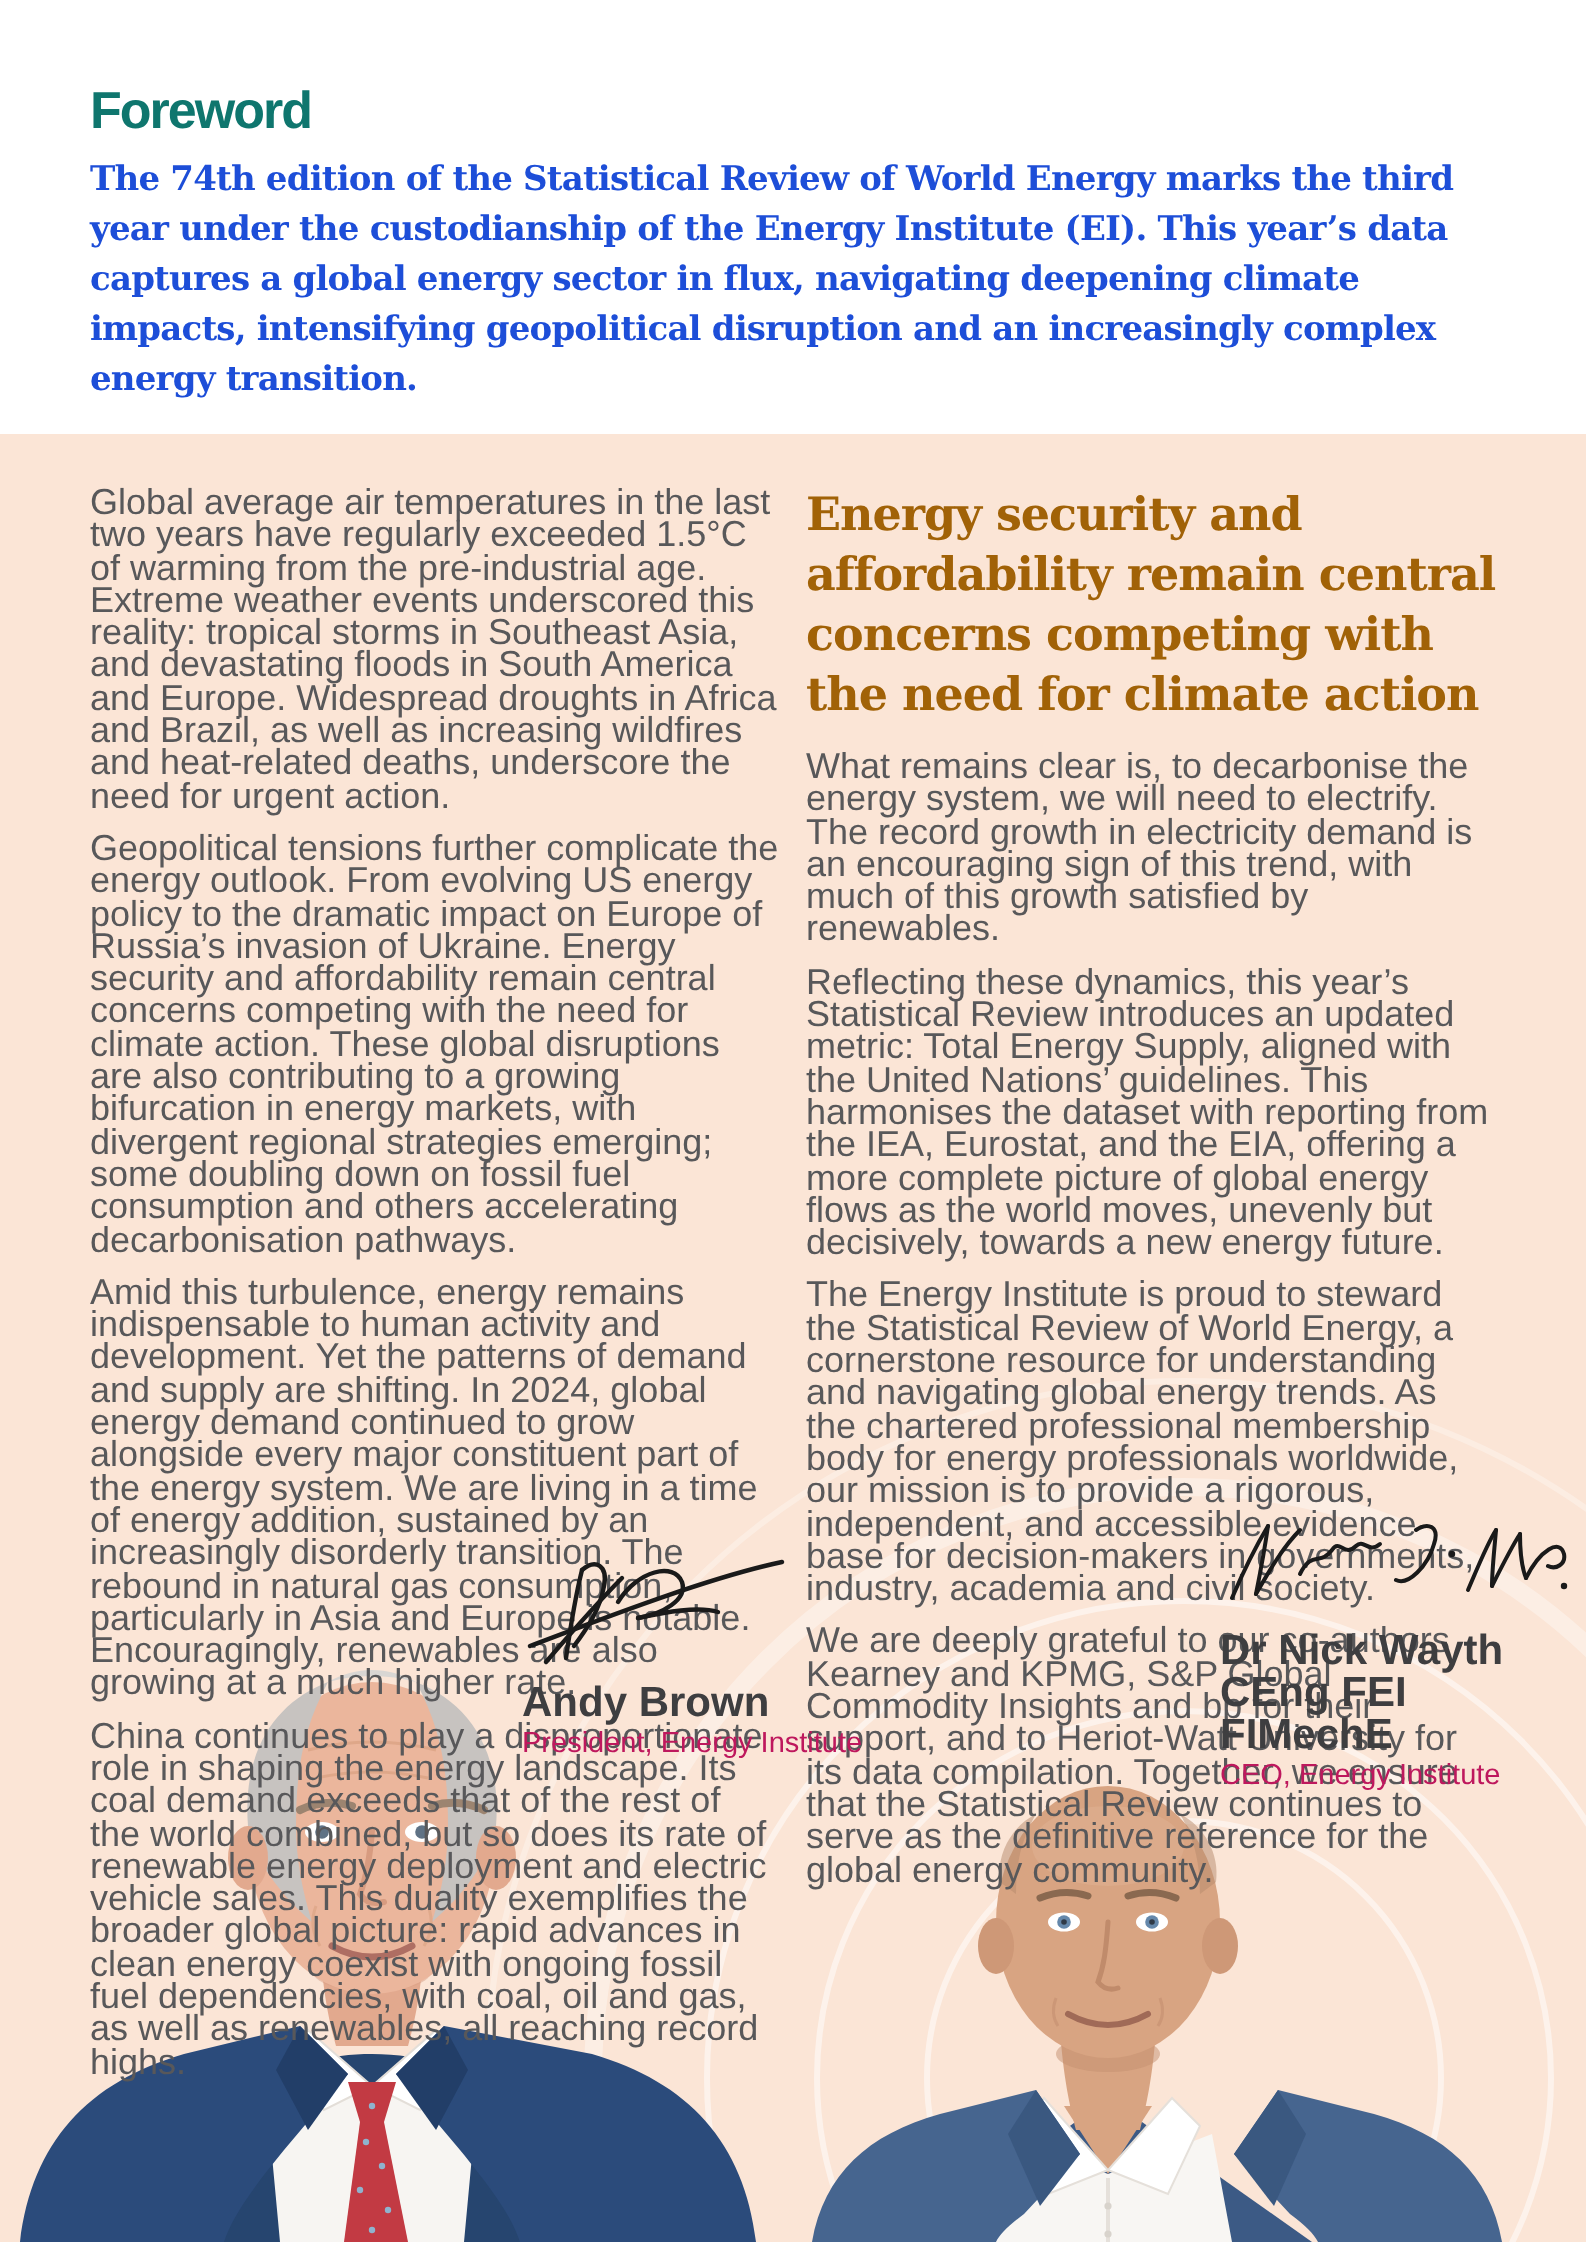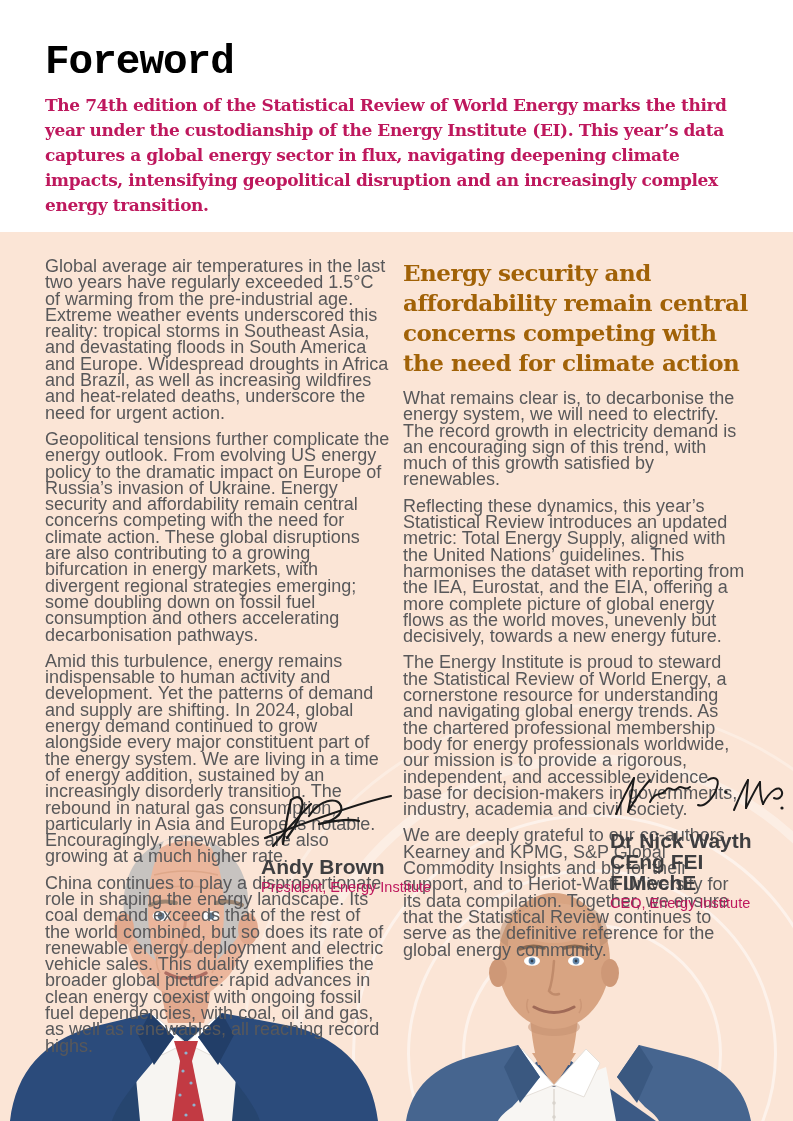--- a/index.html
+++ b/index.html
@@ -16,34 +16,34 @@
     overflow: hidden;
     display: flex;
     flex-direction: column;
   }
   
   .page-header {
     background: #ffffff;
     padding: 42px 45px 14px 45px;
   }
   .page-title {
-    font-family: Liberation Mono, monospace;
-    font-weight: 700;
-    font-size: 41px;
+    font-family: Liberation Sans, sans-serif;
+    font-weight: 700;
+    font-size: 26px;
     line-height: 1.0;
     letter-spacing: -1px;
-    color: #000000;
+    color: #0f766e;
   }
   .intro {
     font-family: "DejaVu Serif", serif;
     font-weight: 700;
     font-size: 17px;
     line-height: 25px;
     letter-spacing: -0.4px;
-    color: #be185d;
+    color: #1d4ed8;
     margin-top: 10px;
     width: 703px;
   }
   
   .content {
     position: relative;
     flex: 1;
     background: #FBE5D6;
     overflow: hidden;
   }

